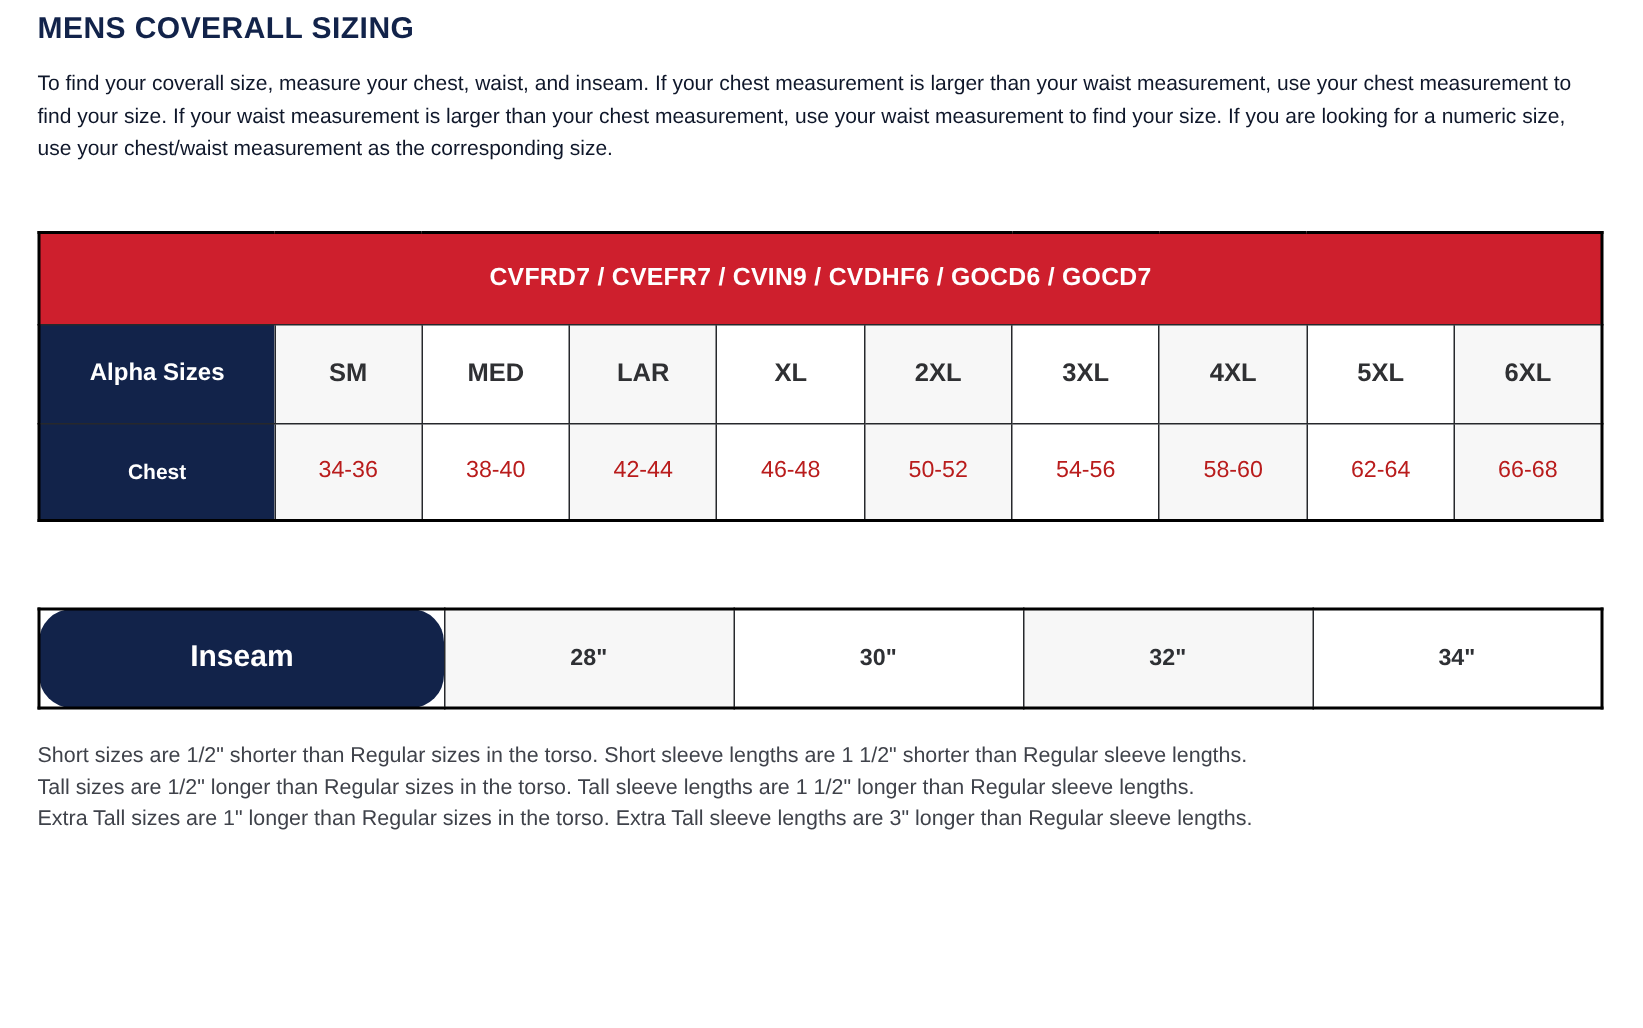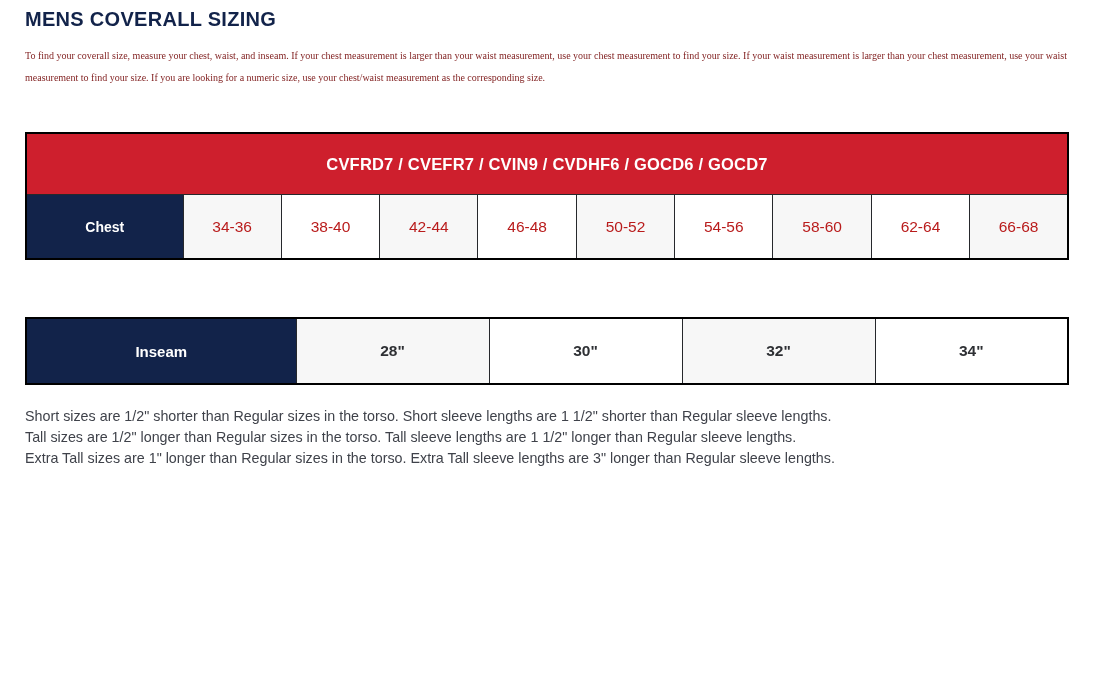--- a/index.html
+++ b/index.html
@@ -10,41 +10,41 @@
   }
   .page { padding: 8px 25px 0 25px; }
 
   .title {
     margin: 0 0 14px 0;
     font-size: 20px; font-weight: 700; letter-spacing: 0.3px;
     color: var(--navy, #12234a);
   }
   .intro {
     margin: 0 0 44px 0;
-    font-size: 10px; line-height: 21.5px;
-    color: #7f1d1d; max-width: 1046px; font-family: Liberation Serif, serif;
+    font-size: 14px; line-height: 21.5px;
+    color: #0f172a; max-width: 1046px;
   }
 
   table { border-collapse: collapse; table-layout: fixed; width: 1044px; padding-left: 36px; }
   table.t1 { border: 2px solid #000; margin-bottom: 57px; }
   table.t2 { border: 2px solid #000; }
   td, th { border: 1px solid #26282c; text-align: center; vertical-align: middle; padding: 0 4px; }
 
   .banner {
     background: var(--red, #ce1f2d); color: #ffffff;
     font-weight: 700; font-size: 16.5px; letter-spacing: 0.2px;
     height: 60px;
   }
   .navy-cell {
     background: var(--navy, #12234a); color: #ffffff; font-weight: 700;
   }
   .alpha-label { font-size: 16px; }
   .row-label   { font-size: 14px; }
   .len-label   { font-size: 15.5px; letter-spacing: 0.3px; }
-  .inseam-label{ font-size: 15px; }
+  .inseam-label{ font-size: 20px; border-radius: 22px; }
 
   .t1 .size-head { height: 65px; font-size: 17px; font-weight: 700; color: #2f3033; }
   .t1 .val-row td { height: 63px; font-size: 15.5px; font-weight: 400; color: #b91c1c; }
   .t1 tr.hdr th { height: 65px; }
 
   
   .t1 td.shade-a, .t1 th.shade-a { background: #f7f7f7; }
   .t1 td.shade-b, .t1 th.shade-b { background: #ffffff; }
 
   .t2 .len-head {
@@ -78,20 +78,32 @@
         <col>
         <col>
         <col>
         <col>
         <col>
     </colgroup>
     <tbody>
       <tr>
         <td class="banner" colspan="10">CVFRD7 / CVEFR7 / CVIN9 / CVDHF6 / GOCD6 / GOCD7</td>
       </tr>
+      <tr class="hdr">
+        <th class="navy-cell alpha-label">Alpha Sizes</th>
+        <th class="size-head shade-a">SM</th>
+        <th class="size-head shade-b">MED</th>
+        <th class="size-head shade-a">LAR</th>
+        <th class="size-head shade-b">XL</th>
+        <th class="size-head shade-a">2XL</th>
+        <th class="size-head shade-b">3XL</th>
+        <th class="size-head shade-a">4XL</th>
+        <th class="size-head shade-b">5XL</th>
+        <th class="size-head shade-a">6XL</th>
+      </tr>
       <tr class="val-row">
         <th class="navy-cell row-label">Chest</th>
         <td class="shade-a">34-36</td>
         <td class="shade-b">38-40</td>
         <td class="shade-a">42-44</td>
         <td class="shade-b">46-48</td>
         <td class="shade-a">50-52</td>
         <td class="shade-b">54-56</td>
         <td class="shade-a">58-60</td>
         <td class="shade-b">62-64</td>

